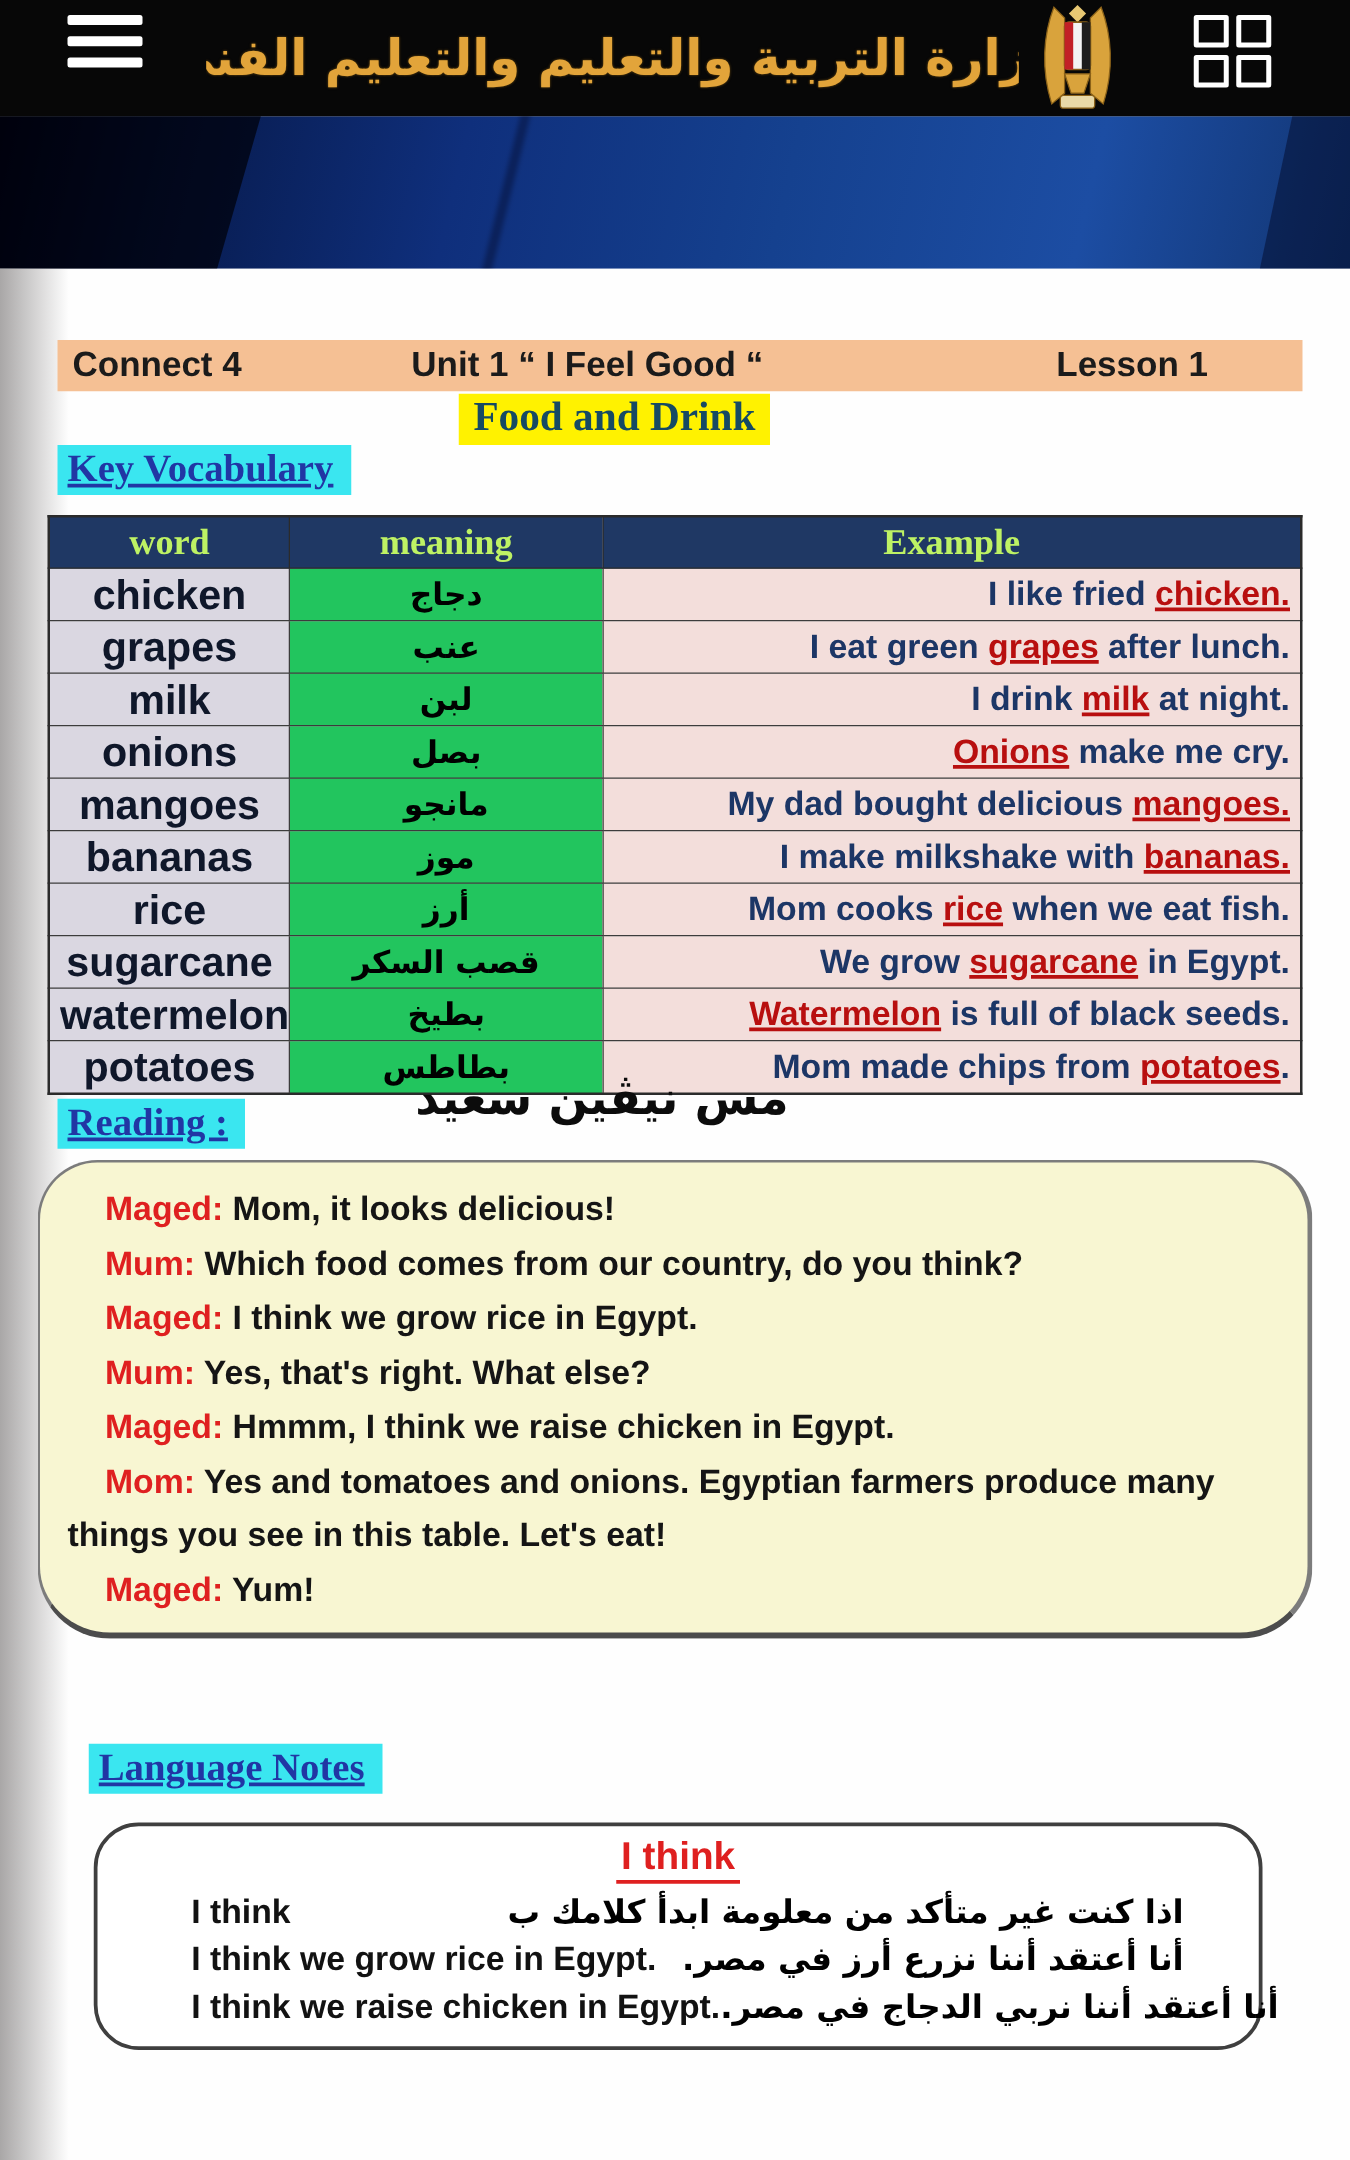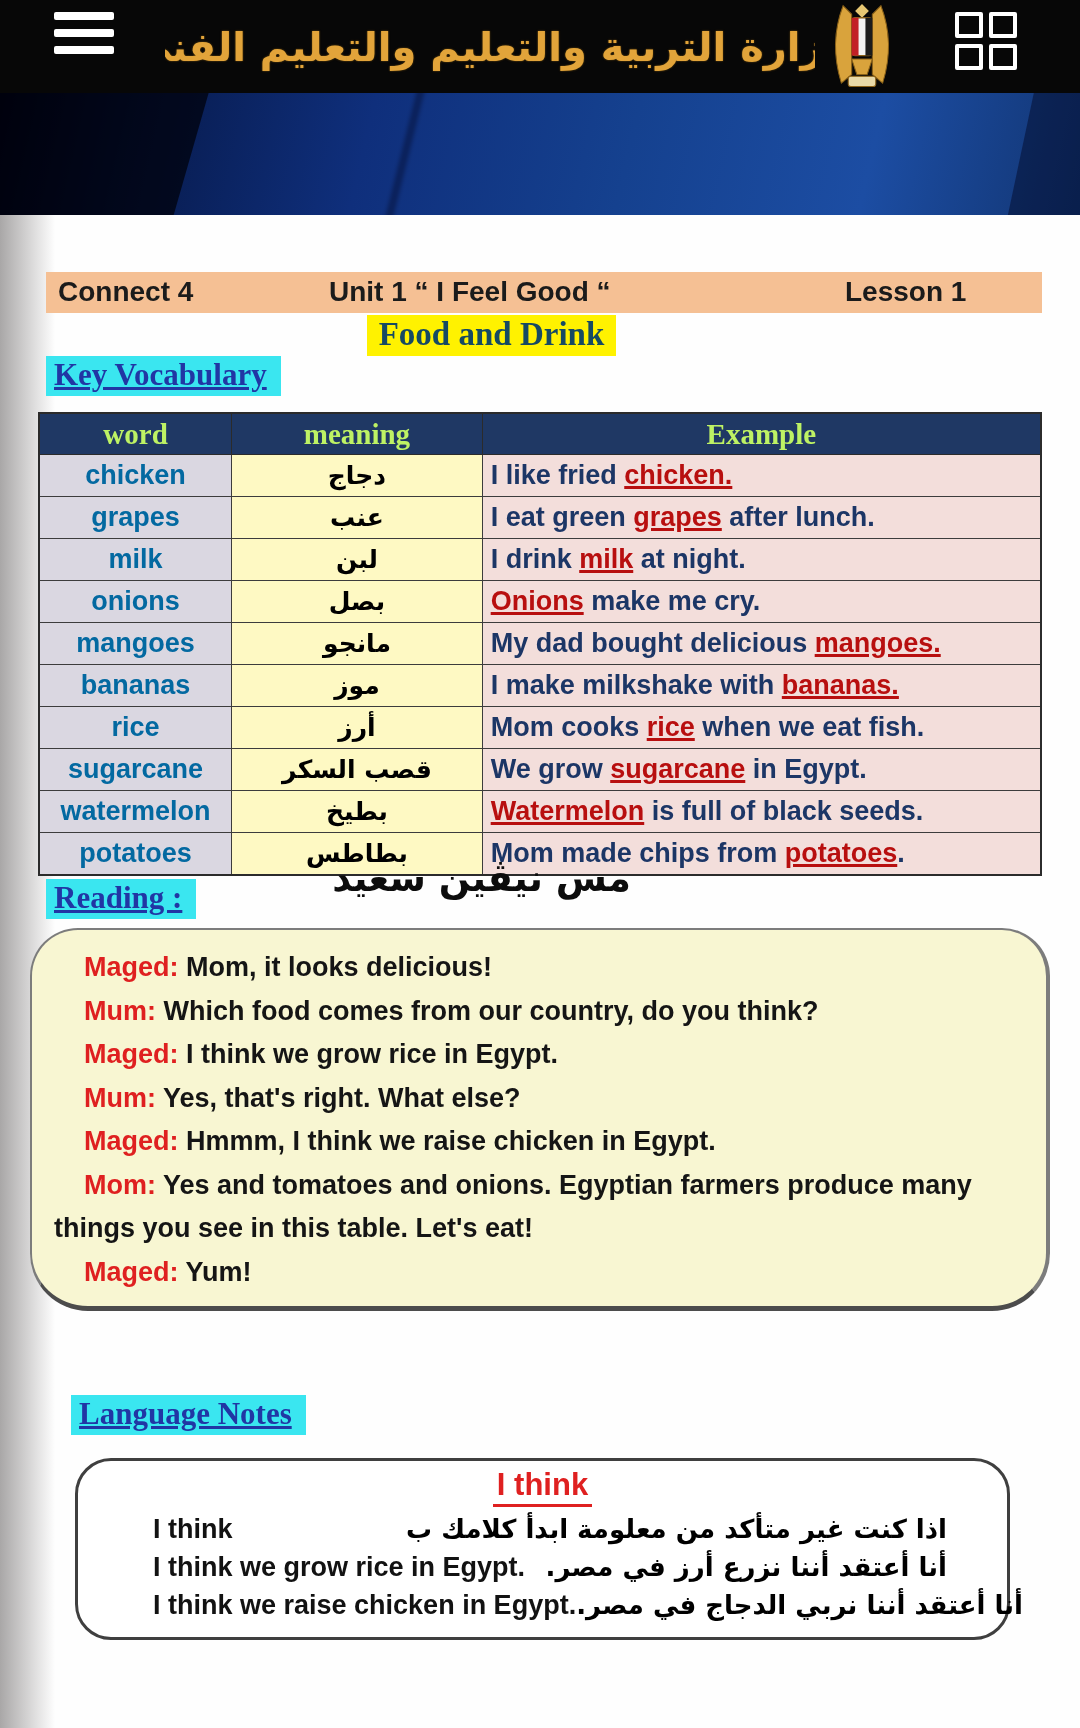--- a/index.html
+++ b/index.html
@@ -51,24 +51,24 @@
                  text-decoration-thickness:3px;white-space:nowrap;}
   .kv-label{position:absolute;left:46px;top:141px;}
 
   
   .vocab{position:absolute;left:38px;top:197px;width:1004px;border-collapse:collapse;
          border:2px solid #2b2b2b;table-layout:fixed;}
   .vocab th{background:#1f3864;color:#bef264;font-family:"Liberation Serif",serif;
             font-weight:bold;font-size:29px;height:40px;border:1px solid #2b2b2b;padding:0;}
   .vocab td{height:41px;border:1px solid #3c3c3c;padding:0 8px;vertical-align:middle;}
   .col-word{width:190px;}  .col-meaning{width:247px;}  .col-example{width:551px;}
-  td.w{background:#dad7e1;color:#0369a1;font-weight:bold;font-size:27px;text-align:center;}
-  td.m{background:#fef9c3;color:#000;font-family:"DejaVu Sans",sans-serif;font-weight:bold;
+  td.w{background:#dad7e1;color:#0f172a;font-weight:bold;font-size:33px;text-align:center;}
+  td.m{background:#22c55e;color:#000;font-family:"DejaVu Sans",sans-serif;font-weight:bold;
        font-size:25px;text-align:center;direction:rtl;}
-  td.e{background:#f3dedb;color:#1c3666;font-weight:bold;font-size:27px;text-align:left;}
+  td.e{background:#f3dedb;color:#1c3666;font-weight:bold;font-size:27px;text-align:right;}
   .kw{color:#b80f0f;text-decoration:underline;text-decoration-thickness:2.5px;}
 
   
   .reading-row{position:absolute;left:0;top:648px;width:1080px;height:64px;}
   .reading-label{position:absolute;left:46px;top:16px;}
   .teacher-name{position:absolute;left:0;top:-6px;width:963px;text-align:center;
                 font-family:"DejaVu Sans",sans-serif;font-weight:bold;font-size:37px;
                 color:#0c0c0c;direction:rtl;}
 
   

